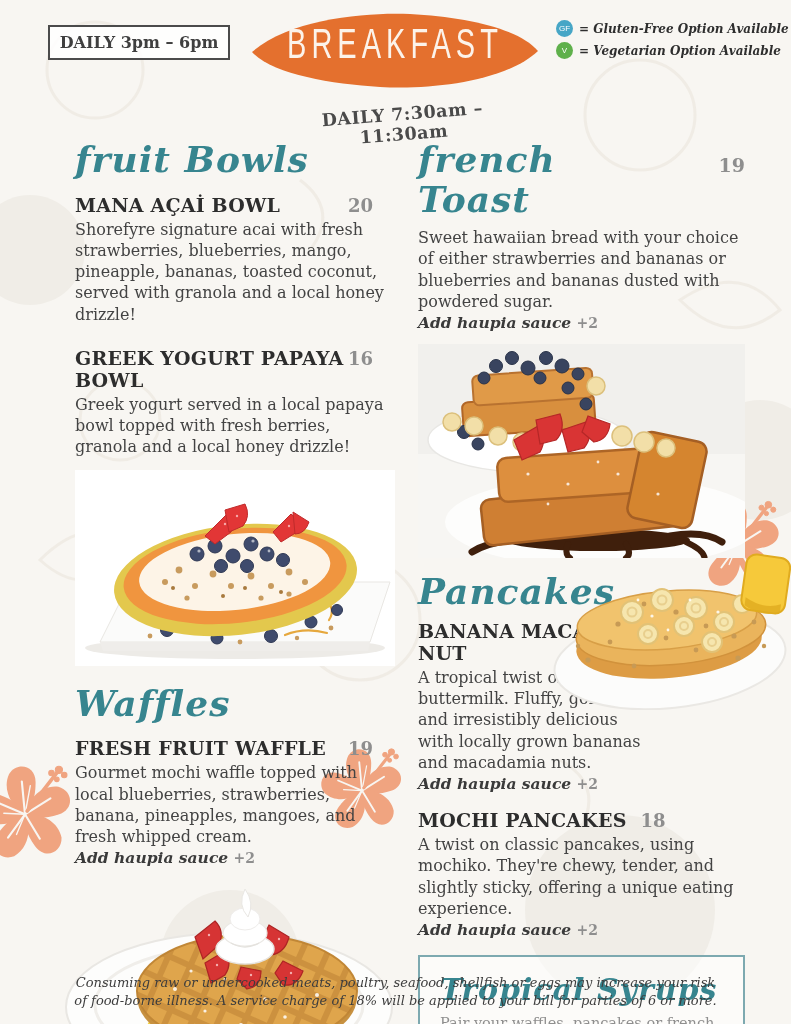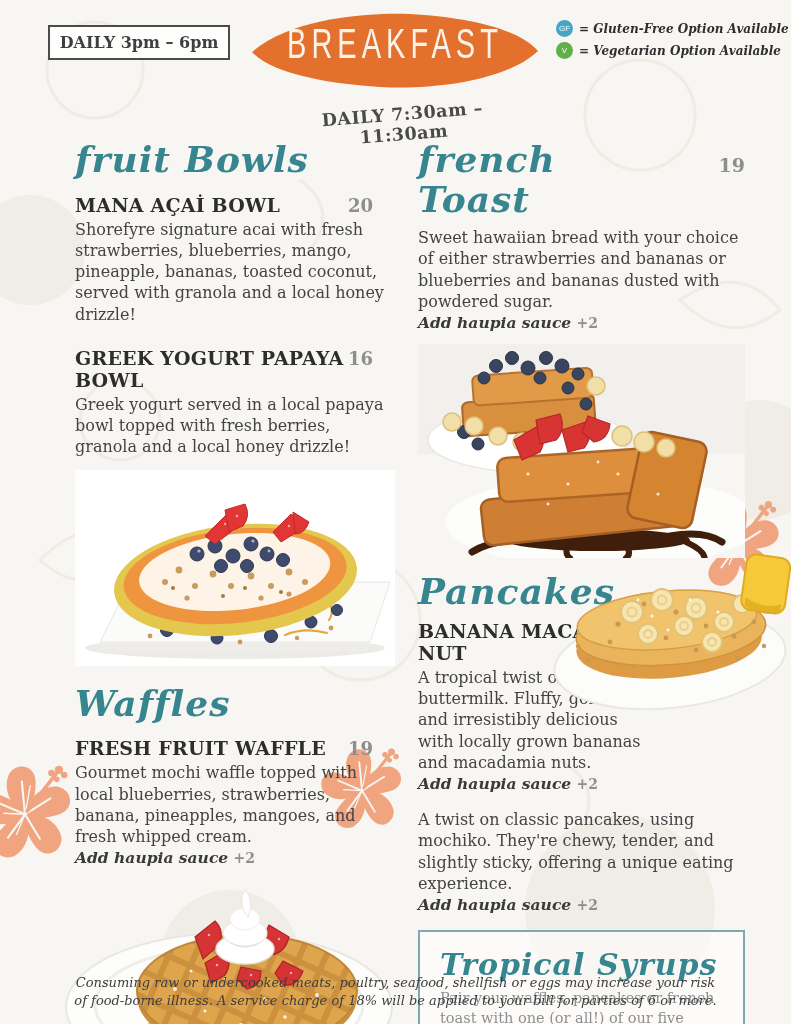--- a/index.html
+++ b/index.html
@@ -423,20 +423,24 @@
         <span class="item-price inline-price">19</span>
       </div>
       <div class="desc narrow-desc">A tropical twist on classic buttermilk. Fluffy, golden, and irresistibly delicious with locally grown bananas and macadamia nuts.</div>
       <div class="addon">
         <span>Add haupia sauce</span>
         <span class="plus">+2</span>
       </div>
     </div>
 
     <div class="item" style="margin-top:16px;">
+      <div class="item-row">
+        <span class="item-name">MOCHI PANCAKES</span>
+        <span class="item-price" style="margin-left:14px;">18</span>
+      </div>
       <div class="desc">A twist on classic pancakes, using mochiko. They're chewy, tender, and slightly sticky, offering a unique eating experience.</div>
       <div class="addon">
         <span>Add haupia sauce</span>
         <span class="plus">+2</span>
       </div>
     </div>
 
     <div class="syrup-box">
       <h2 class="script-h syrup-title">Tropical Syrups</h2>
       <div class="syrup-desc">Pair your waffles, pancakes or french toast with one (or all!) of our five onolicious syrup flavors!</div>

